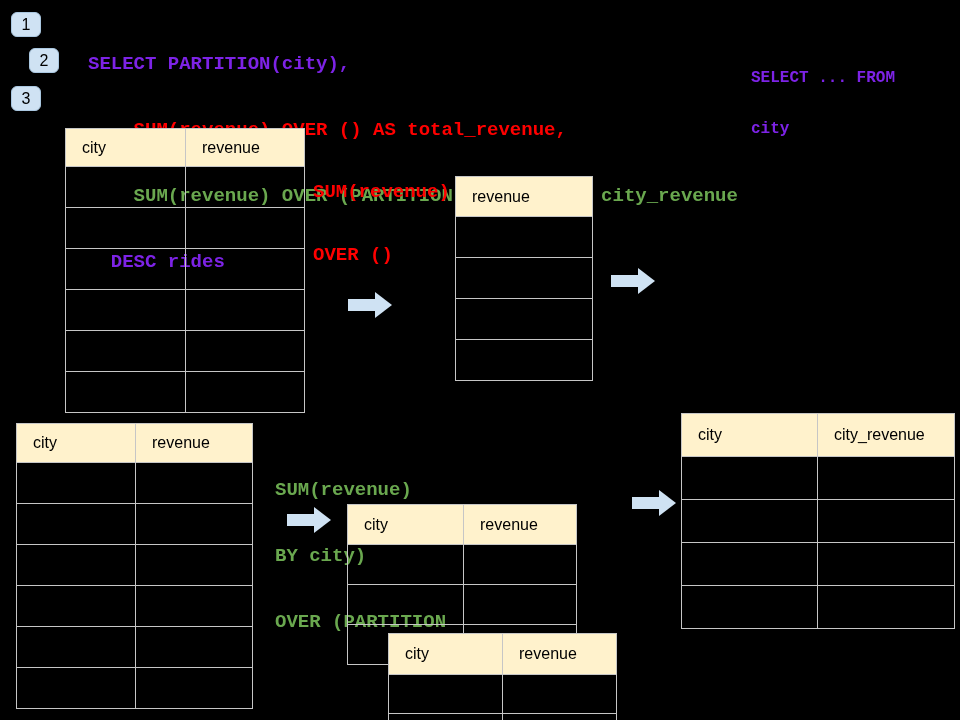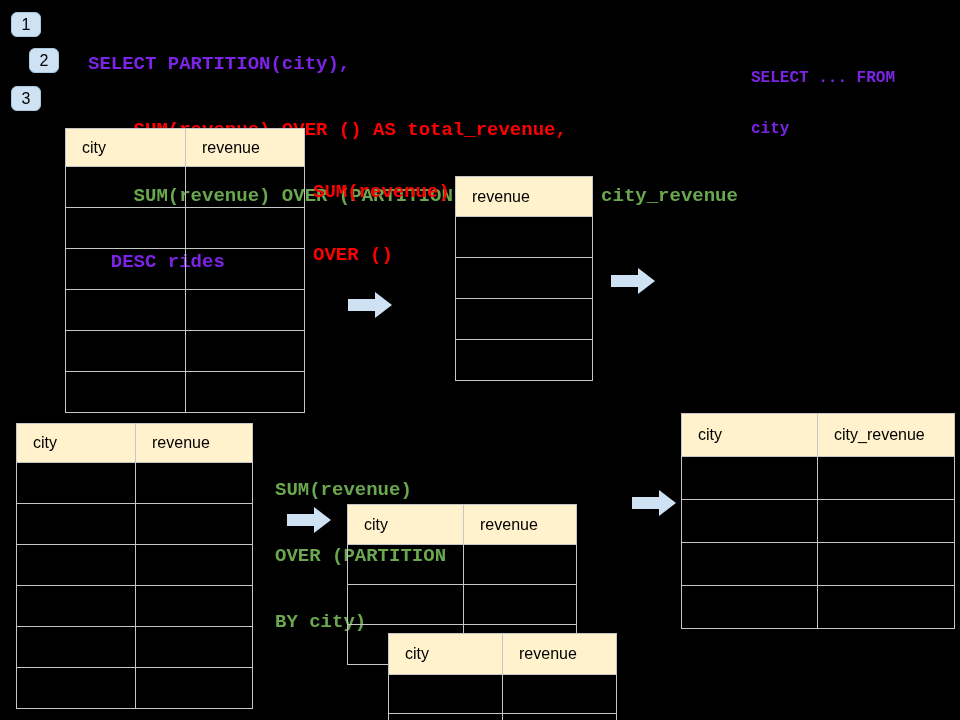--- a/index.html
+++ b/index.html
@@ -118,22 +118,22 @@
   <div>city</div>
 </div>
 
 <div class="ann-total code c-red">
   <div>SUM(revenue)</div>
   <div>OVER ()</div>
 </div>
 
 <div class="ann-partition code c-green">
   <div>SUM(revenue)</div>
+  <div>BY city)</div>
   <div>OVER (PARTITION</div>
-  <div>BY city)</div>
 </div>
 
 <table class="tbl" id="tbl-source-top">
   <colgroup>
       <col style="width:120px">
       <col style="width:119px">
     </colgroup>
   <tbody>
       <tr>
     <th>city</th>

